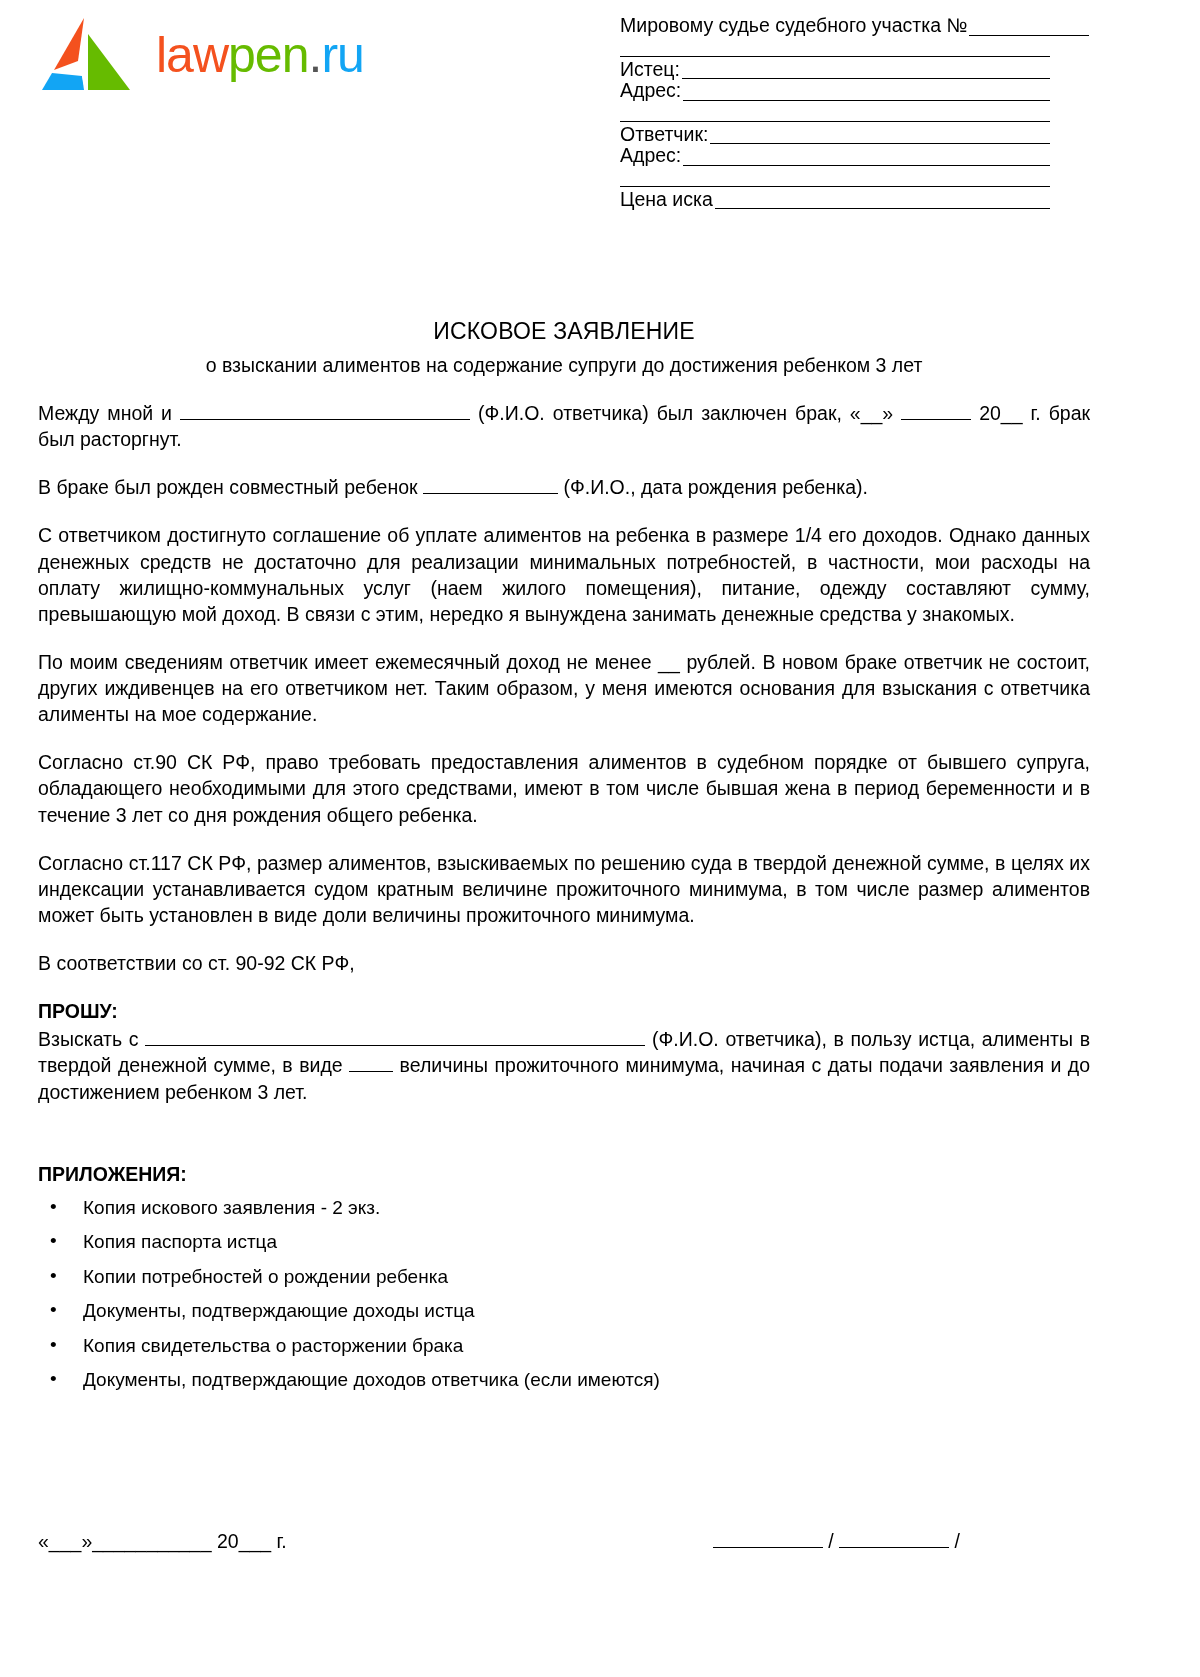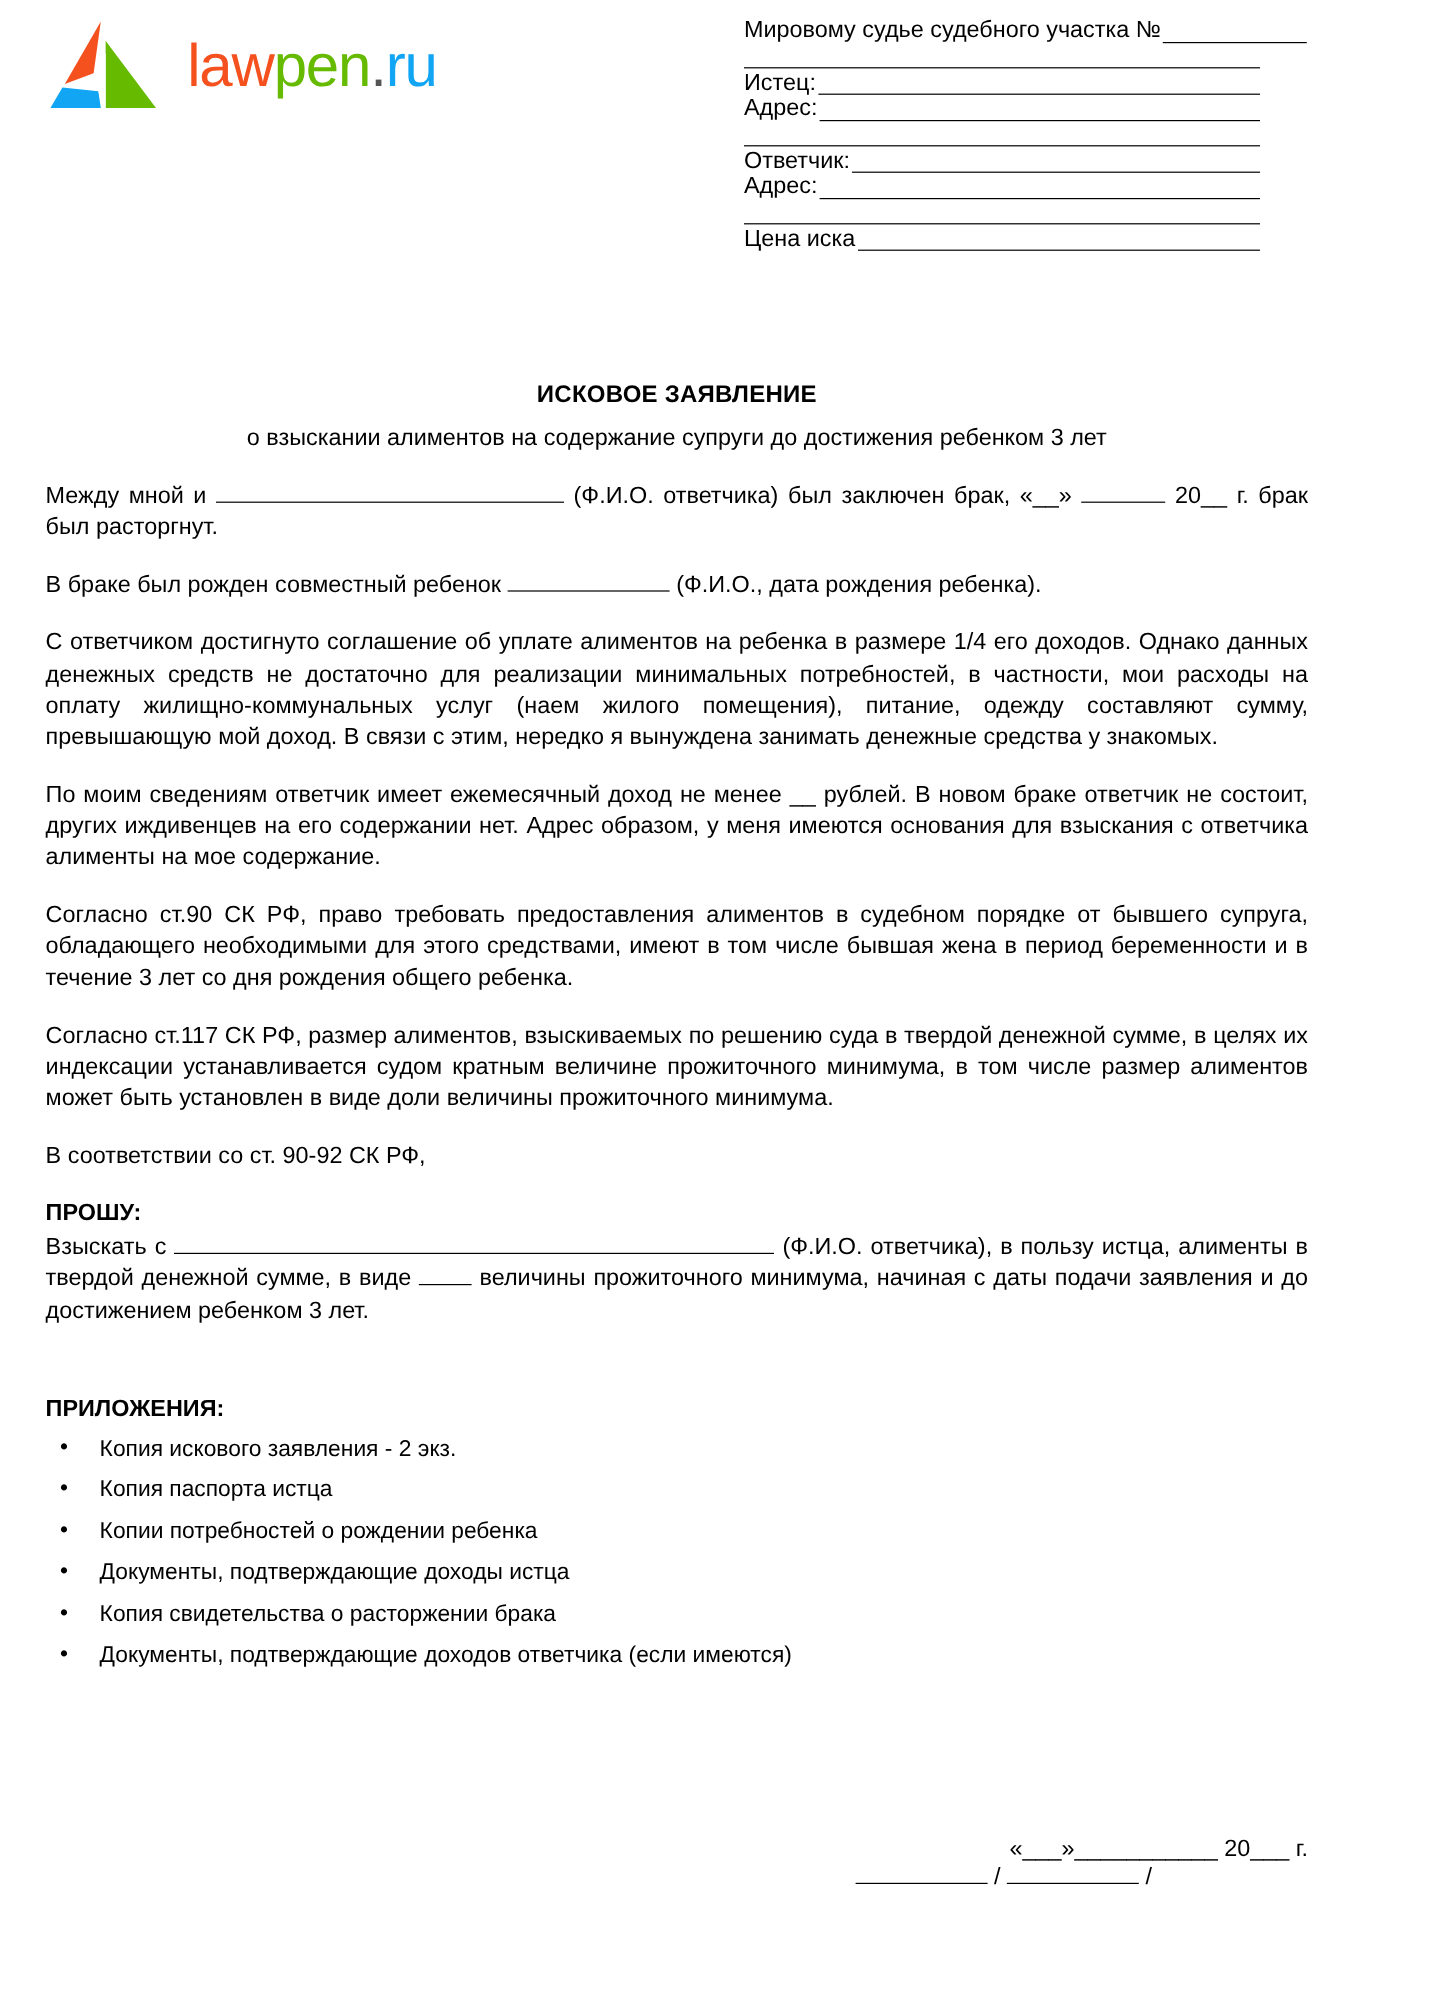--- a/index.html
+++ b/index.html
@@ -78,22 +78,22 @@
     padding-right: 4px;
   }
 
   
   .doc-title {
     position: absolute;
     top: 318px;
     left: 38px;
     right: 110px;
     text-align: center;
-    font-weight: bold;
-    font-size: 20px;
+    font-weight: normal;
+    font-size: 23px;
     letter-spacing: 0.2px;
   }
   .doc-subtitle {
     position: absolute;
     top: 354px;
     left: 38px;
     right: 110px;
     text-align: center;
     font-size: 19.5px;
   }
@@ -150,28 +150,27 @@
     content: "\2022";
     position: absolute;
     left: 12px;
     top: -1px;
     font-size: 19px;
   }
 
   
   .footer {
     position: absolute;
-    left: 52px;
+    left: 38px;
     right: 110px;
     top: 1530px;
     display: flex;
     justify-content: space-between;
     align-items: flex-end;
     font-size: 19.5px;
-    flex-direction: column;
   }
   .footer-date { white-space: nowrap; }
   .footer-sign { white-space: nowrap; padding-right: 130px; }
   .sig-u {
     display: inline-block;
     border-bottom: 1.6px solid #000;
     width: 110px;
     height: 15px;
   }
 </style>
@@ -230,21 +229,21 @@
   <div class="doc-subtitle">о взыскании алиментов на содержание супруги до достижения ребенком 3 лет</div>
 
   <div class="body-wrap">
 
     <p class="para"><span>Между мной и</span> <span class="u u-w290"></span> <span>(Ф.И.О. ответчика) был заключен брак, «__»</span> <span class="u u-w70"></span> <span>20__ г. брак был расторгнут.</span></p>
 
     <p class="para left"><span>В браке был рожден совместный ребенок</span> <span class="u u-w135"></span> <span>(Ф.И.О., дата рождения ребенка).</span></p>
 
     <p class="para">С ответчиком достигнуто соглашение об уплате алиментов на ребенка в размере 1/4 его доходов. Однако данных денежных средств не достаточно для реализации минимальных потребностей, в частности, мои расходы на оплату жилищно-коммунальных услуг (наем жилого помещения), питание, одежду составляют сумму, превышающую мой доход. В связи с этим, нередко я вынуждена занимать денежные средства у знакомых.</p>
 
-    <p class="para">По моим сведениям ответчик имеет ежемесячный доход не менее __ рублей. В новом браке ответчик не состоит, других иждивенцев на его содержании нет. Адрес образом, у меня имеются основания для взыскания с ответчика алименты на мое содержание.</p>
+    <p class="para">По моим сведениям ответчик имеет ежемесячный доход не менее __ рублей. В новом браке ответчик не состоит, других иждивенцев на его ответчиком нет. Таким образом, у меня имеются основания для взыскания с ответчика алименты на мое содержание.</p>
 
     <p class="para">Согласно ст.90 СК РФ, право требовать предоставления алиментов в судебном порядке от бывшего супруга, обладающего необходимыми для этого средствами, имеют в том числе бывшая жена в период беременности и в течение 3 лет со дня рождения общего ребенка.</p>
 
     <p class="para">Согласно ст.117 СК РФ, размер алиментов, взыскиваемых по решению суда в твердой денежной сумме, в целях их индексации устанавливается судом кратным величине прожиточного минимума, в том числе размер алиментов может быть установлен в виде доли величины прожиточного минимума.</p>
 
     <p class="para left">В соответствии со ст. 90-92 СК РФ,</p>
 
     <p class="strong-head">ПРОШУ:</p>
 
     <p class="para"><span>Взыскать с</span> <span class="u u-w500"></span> <span>(Ф.И.О. ответчика), в пользу истца, алименты в твердой денежной сумме, в виде</span> <span class="u u-w44"></span> <span>величины прожиточного минимума, начиная с даты подачи заявления и до достижением ребенком 3 лет.</span></p>

